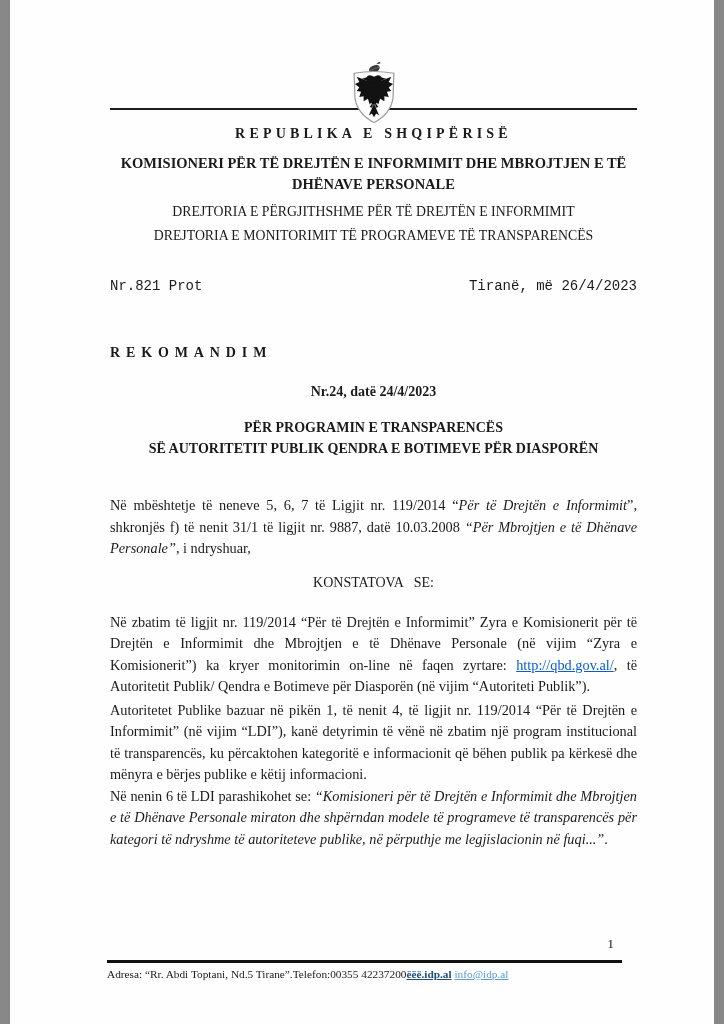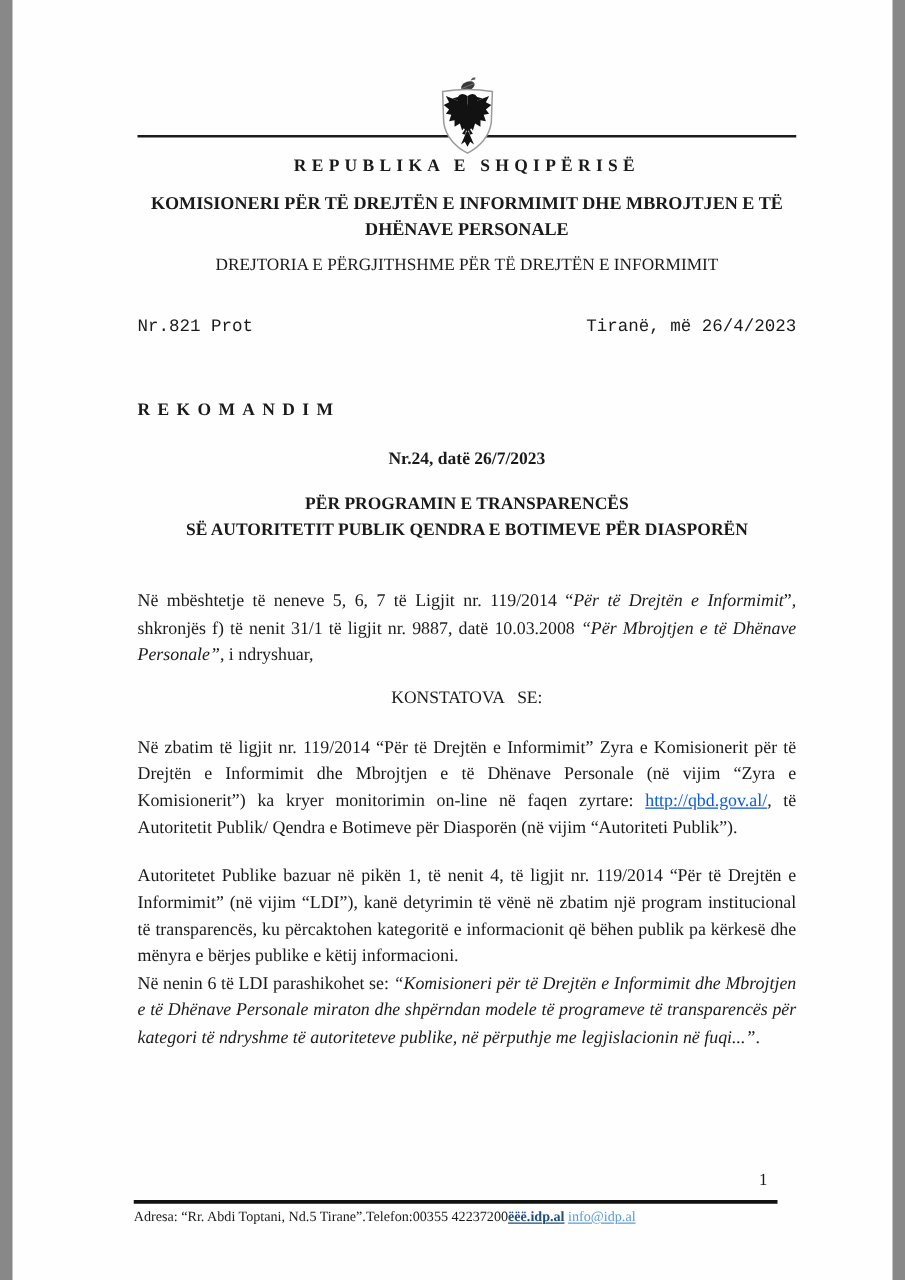--- a/index.html
+++ b/index.html
@@ -41,21 +41,21 @@
 
   
   .para{
     font-size:14.3px;line-height:21.5px;
     text-align:justify;text-justify:inter-word;
     margin:0;
   }
   .p1{margin-top:36px;}
   .konstatova{margin-top:15px;text-align:center;font-weight:normal;font-size:14px;word-spacing:7px;margin-bottom:0;}
   .p2{margin-top:21px;}
-  .p3{margin-top:17px;}
+  .p3{margin-top:2px;}
   .p4{}
   .italic{font-style:italic;}
   a.body-link{color:#0b5bd3;text-decoration:underline;}
 
   
   .page-number{position:absolute;top:936px;right:100px;font-size:13.5px;}
   .doc-footer{position:absolute;left:97px;right:92px;top:960px;}
   .foot-rule{height:3px;background:#111;}
   .foot-row{display:flex;justify-content:flex-start;align-items:baseline;margin-top:5px;font-size:11.3px;}
   .foot-cell{white-space:nowrap;}
@@ -93,30 +93,31 @@
           </g>
         </svg>
       </div>
       <div class="republic">REPUBLIKA E SHQIPËRISË</div>
       <div class="institution">
         <span>KOMISIONERI PËR TË DREJTËN E INFORMIMIT DHE MBROJTJEN E TË</span>
         <span>DHËNAVE PERSONALE</span>
       </div>
       <div class="directorate">
         <span>DREJTORIA E PËRGJITHSHME PËR TË DREJTËN E INFORMIMIT</span>
+        <span>DREJTORIA E MONITORIMIT TË PROGRAMEVE TË TRANSPARENCËS</span>
       </div>
     </header>
 
     <div class="meta-row">
       <span>Nr.821 Prot</span>
       <span>Tiranë, më 26/4/2023</span>
     </div>
 
     <div class="doc-type">REKOMANDIM</div>
-    <div class="doc-number">Nr.24, datë 26/7/2023</div>
+    <div class="doc-number">Nr.24, datë 24/4/2023</div>
     <div class="doc-subject">
       <span>PËR PROGRAMIN E TRANSPARENCËS</span>
       <span>SË AUTORITETIT PUBLIK QENDRA E BOTIMEVE PËR DIASPORËN</span>
     </div>
 
     <p class="para p1"><span>Në mbështetje të neneve 5, 6, 7 të Ligjit nr. 119/2014 “</span><span class="italic">Për të Drejtën e Informimit</span><span>”, shkronjës f) të nenit 31/1 të ligjit nr. 9887, datë 10.03.2008 </span><span class="italic">“Për Mbrojtjen e të Dhënave Personale”</span><span>, i ndryshuar,</span></p>
 
     <p class="konstatova">KONSTATOVA SE:</p>
 
     <p class="para p2"><span>Në zbatim të ligjit nr. 119/2014 “Për të Drejtën e Informimit” Zyra e Komisionerit për të Drejtën e Informimit dhe Mbrojtjen e të Dhënave Personale (në vijim “Zyra e Komisionerit”) ka kryer monitorimin on-line në faqen zyrtare: </span><a href="#" class="body-link">http://qbd.gov.al/</a><span>,  të Autoritetit Publik/ Qendra e Botimeve për Diasporën (në vijim “Autoriteti Publik”).</span></p>

